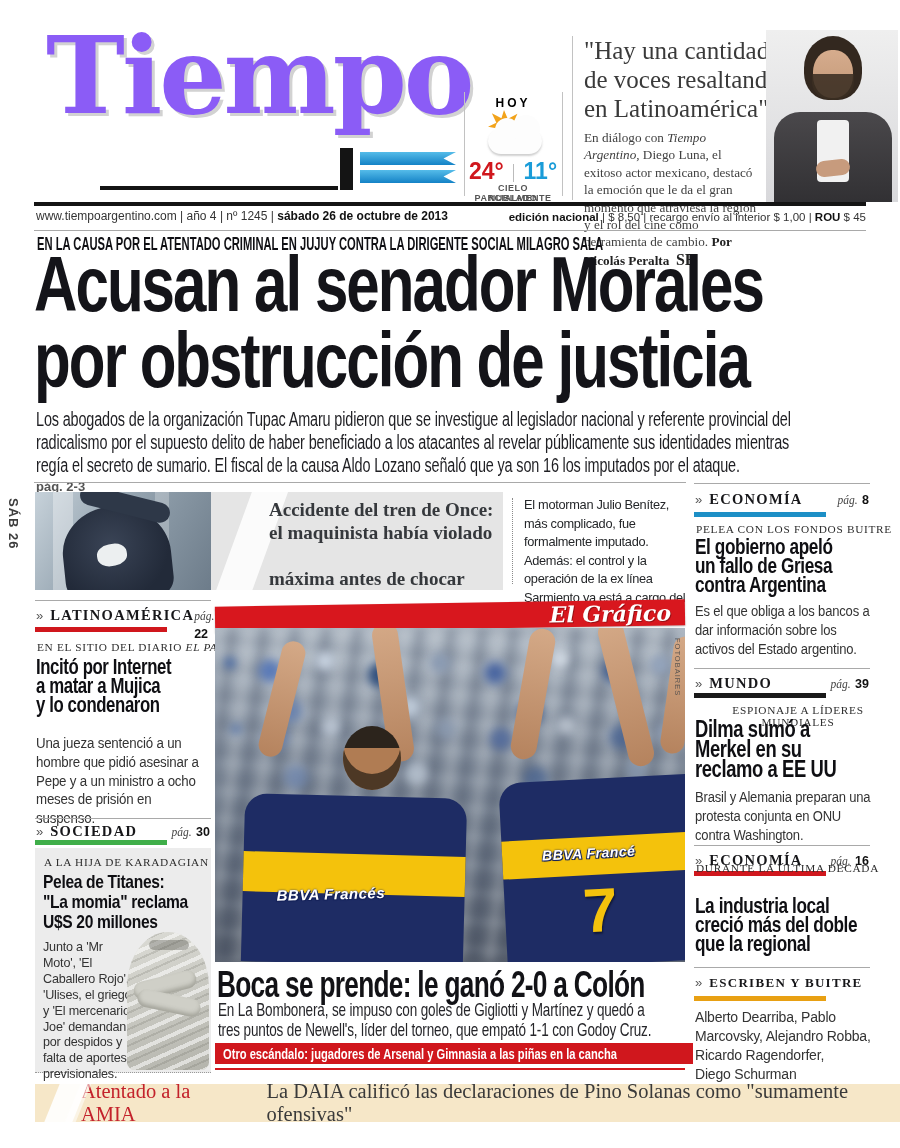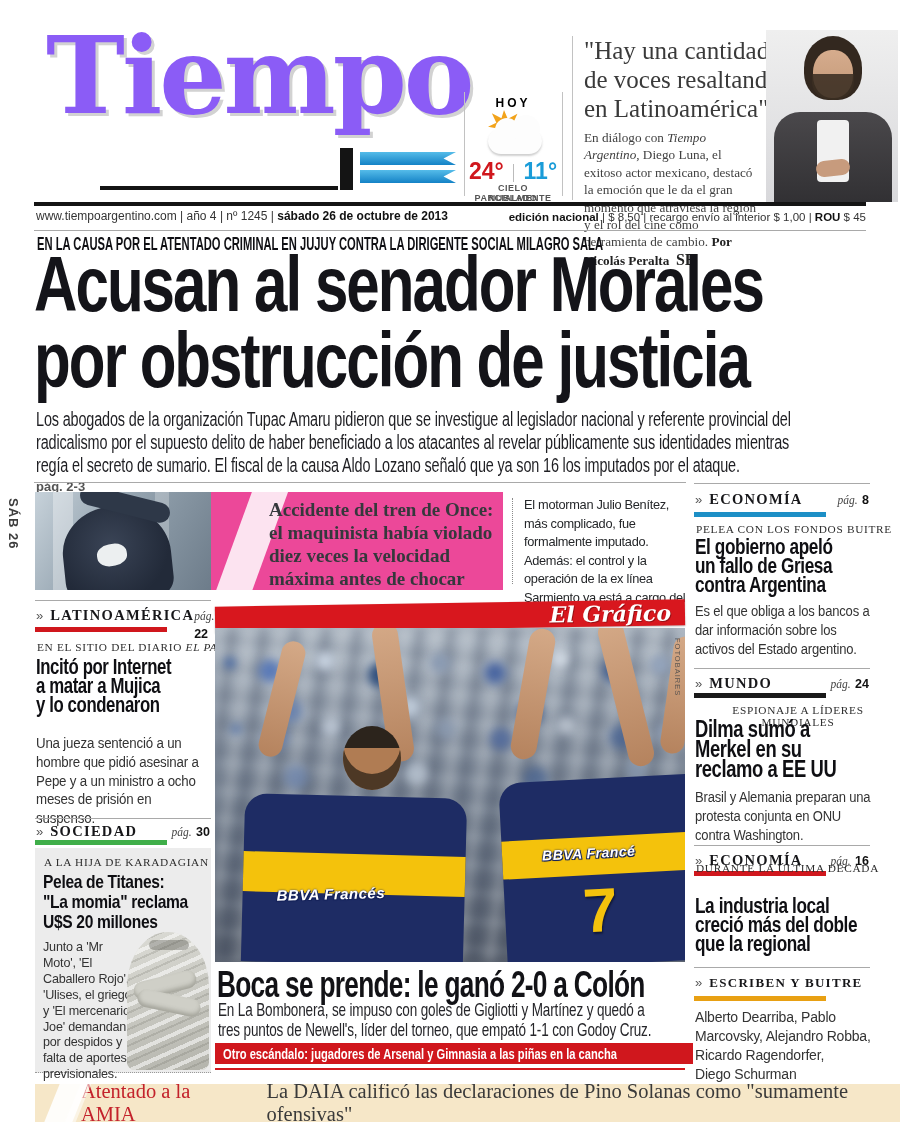--- a/index.html
+++ b/index.html
@@ -35,21 +35,21 @@
   .iv-body{font-family:"Liberation Serif",serif;font-size:13.2px;line-height:17.4px;color:#3f3f3f;}
   .iv-body b{color:#222;}
 
   
   .kicker-main{font-weight:bold;font-size:17.5px;color:#0f0f13;letter-spacing:0;}
   .hl-main{font-weight:bold;font-size:77px;line-height:76px;letter-spacing:-2.5px;color:#141419;}
   .deck-line{font-size:19.5px;color:#1f1f23;letter-spacing:-.2px;}
   .pag-ref{font-weight:bold;font-size:13px;color:#555;}
 
   
-  .once-box{background:#ec4899;overflow:hidden;}
+  .once-box{background:#e5e5e5;overflow:hidden;}
   .once-hl{font-family:"Liberation Serif",serif;font-weight:bold;font-size:19px;line-height:23.5px;color:#35383c;}
   .once-body{font-size:12.8px;line-height:18.6px;letter-spacing:-.3px;color:#25272a;}
   .swoosh{position:absolute;width:34px;height:160%;background:rgba(255,255,255,.85);transform:rotate(20deg);top:-30%;}
 
   
   .sec-head{display:flex;justify-content:space-between;align-items:baseline;}
   .sec-left{display:flex;gap:7px;align-items:baseline;}
   .marker{font-size:13px;color:#555;}
   .sec-name{font-family:"Liberation Serif",serif;font-weight:bold;font-size:14.5px;letter-spacing:1.3px;color:#17171a;}
   .sec-page i{font-family:"Liberation Serif",serif;font-size:11.5px;color:#444;}
@@ -190,21 +190,20 @@
     <div class="abs" style="left:18px;top:0;width:20px;height:98px;background:rgba(255,255,255,.35);"></div>
     <div class="abs" style="left:120px;top:0;width:14px;height:98px;background:rgba(255,255,255,.25);"></div>
     <div class="abs" style="left:28px;top:14px;width:108px;height:96px;background:radial-gradient(circle at 45% 40%,#3a4456,#222a39 70%);border-radius:50% 55% 22% 26%;transform:rotate(-6deg);"></div>
     <div class="abs" style="left:44px;top:2px;width:92px;height:20px;background:#2e3848;border-radius:12px;transform:rotate(14deg);"></div>
     <div class="abs" style="left:62px;top:52px;width:30px;height:22px;background:#eceff0;border-radius:45%;transform:rotate(-10deg);"></div>
   </div>
   <div class="abs once-box" style="left:211px;top:492px;width:292px;height:98px;">
     <div class="swoosh" style="left:24px;"></div>
     <div class="abs once-hl" style="left:58px;top:6px;">Accidente del tren de Once:</div>
     <div class="abs once-hl" style="left:58px;top:29px;">el maquinista había violado</div>
-    <div class="abs once-hl" style="left:58px;top:52px;">diez veces la velocidad</div>
     <div class="abs once-hl" style="left:58px;top:75px;">máxima antes de chocar</div>
   </div>
   <div class="abs dotted-v" style="left:512px;top:498px;height:86px;"></div>
   <div class="abs once-body" style="left:524px;top:496px;width:162px;">El motorman Julio Benítez, más complicado, fue formalmente imputado. Además: el control y la operación de la ex línea Sarmiento ya está a cargo del Estado Nacional.</div>
 
   <div class="abs thinrule" style="left:35px;top:600px;width:176px;height:1px;"></div>
   <div class="abs sec-head" style="left:36px;top:606px;width:174px;">
     <span class="sec-left">
         <span class="marker">»</span>
     <span class="sec-name">LATINOAMÉRICA</span>
@@ -298,21 +297,21 @@
   <div class="abs" style="left:695px;top:557px;"><span class="cx rail-hl" style="transform:scaleX(.8);">un fallo de Griesa</span></div>
   <div class="abs" style="left:695px;top:576px;"><span class="cx rail-hl" style="transform:scaleX(.8);">contra Argentina</span></div>
   <div class="abs" style="left:695px;top:602px;"><span class="rail-body cx" style="transform:scaleX(.93);width:189px;white-space:normal;">Es el que obliga a los bancos a dar información sobre los activos del Estado argentino.</span></div>
 
   <div class="abs thinrule" style="left:694px;top:668px;width:176px;height:1px;"></div>
   <div class="abs sec-head" style="left:695px;top:674px;width:174px;">
     <span class="sec-left">
         <span class="marker">»</span>
     <span class="sec-name">MUNDO</span>
       </span>
-    <span class="sec-page"><i>pág.</i> <b>24</b></span>
+    <span class="sec-page"><i>pág.</i> <b>39</b></span>
   </div>
   <div class="abs bar" style="left: 694px; top: 693px; width: 132px; background: rgb(26, 26, 26);"></div>
   <div class="abs rail-kicker" style="left:696px;top:704px;text-align:center;">ESPIONAJE A LÍDERES MUNDIALES</div>
   <div class="abs" style="left:695px;top:720px;"><span class="cx rail-hl" style="transform:scaleX(.8);font-size:23px;">Dilma sumó a</span></div>
   <div class="abs" style="left:695px;top:740px;"><span class="cx rail-hl" style="transform:scaleX(.8);font-size:23px;">Merkel en su</span></div>
   <div class="abs" style="left:695px;top:760px;"><span class="cx rail-hl" style="transform:scaleX(.8);font-size:23px;">reclamo a EE UU</span></div>
   <div class="abs" style="left:695px;top:788px;"><span class="rail-body cx" style="transform:scaleX(.93);width:189px;white-space:normal;">Brasil y Alemania preparan una protesta conjunta en ONU contra Washington.</span></div>
 
   <div class="abs thinrule" style="left:694px;top:845px;width:176px;height:1px;"></div>
   <div class="abs sec-head" style="left:695px;top:851px;width:174px;">

